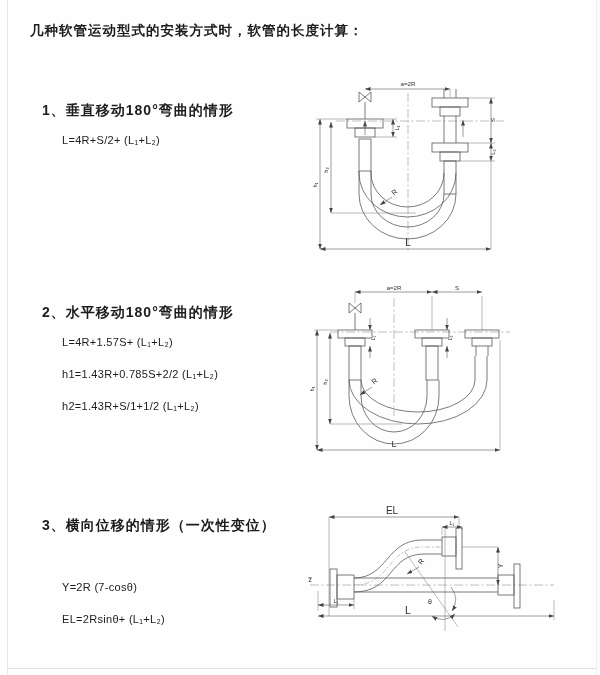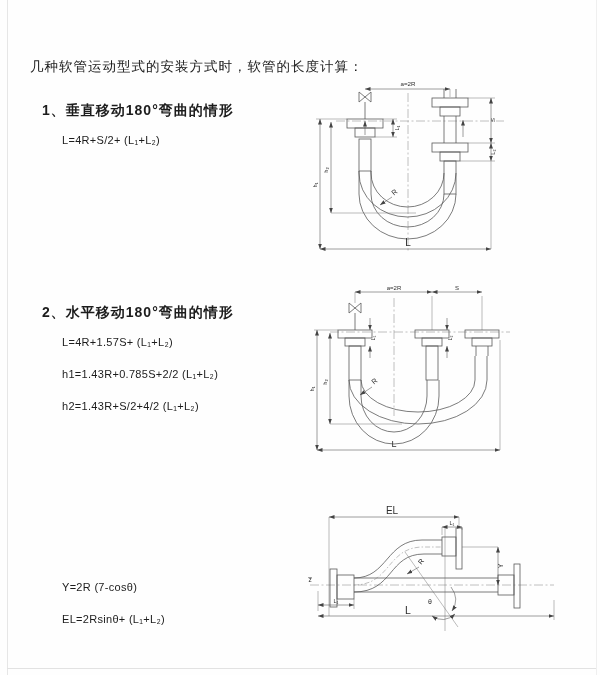--- a/index.html
+++ b/index.html
@@ -1,21 +1,21 @@
 <!DOCTYPE html>
 <html><head>
 <meta charset="utf-8">
 <style>
   html,body{margin:0;padding:0;background:#ffffff;}
   .page{position:relative;width:600px;height:675px;background:#fefefe;overflow:hidden;
         font-family:"Liberation Sans","DejaVu Sans",sans-serif;color:#1c1c1c;}
   .edge-l{position:absolute;left:7px;top:0;width:1px;height:675px;background:#e6e6e6;}
   .edge-b{position:absolute;left:7px;top:668px;width:590px;height:1px;background:#e2e2e2;}
   .edge-r{position:absolute;left:596px;top:0;width:1px;height:675px;background:#efefef;}
-  .doc-title{position:absolute;left:30px;top:22px;font-size:13.5px;font-weight:normal;letter-spacing:1px;margin-top:36px;}
+  .doc-title{position:absolute;left:30px;top:22px;font-size:13.5px;font-weight:bold;letter-spacing:1px;}
   .sec-h{position:absolute;font-size:14px;font-weight:bold;letter-spacing:1px;white-space:nowrap;}
   .formula{position:absolute;font-size:11px;font-weight:500;letter-spacing:.3px;white-space:nowrap;}
   svg{position:absolute;overflow:visible;}
   svg text{font-family:"Liberation Sans","DejaVu Sans",sans-serif;fill:#2e2e2e;}
   .draw{stroke:#5a5a5a;stroke-width:.8;fill:none;}
   .dim{stroke:#4e4e4e;stroke-width:.55;fill:none;}
   .thin{stroke:#6a6a6a;stroke-width:.45;fill:none;}
   .cl{stroke:#8c8c8c;stroke-width:.55;fill:none;stroke-dasharray:9 2.5 2 2.5;}
   .hcl{stroke-dasharray:5 2 1.5 2;}
 </style>
@@ -28,22 +28,23 @@
   <div class="edge-r"></div>
 
   <div class="doc-title">几种软管运动型式的安装方式时，软管的长度计算：</div>
 
   <div class="sec-h" style="left:42px;top:102px">1、垂直移动180°弯曲的情形</div>
   <div class="formula" style="left:62px;top:134px">L=4R+S/2+ (L₁+L₂)</div>
 
   <div class="sec-h" style="left:42px;top:304px">2、水平移动180°弯曲的情形</div>
   <div class="formula" style="left:62px;top:336px">L=4R+1.57S+ (L₁+L₂)</div>
   <div class="formula" style="left:62px;top:368px">h1=1.43R+0.785S+2/2 (L₁+L₂)</div>
-  <div class="formula" style="left:62px;top:400px">h2=1.43R+S/2+4/2 (L₁+L₂)</div>
-
+  <div class="formula" style="left:62px;top:400px">h2=1.43R+S/1+1/2 (L₁+L₂)</div>
+
+  <div class="sec-h" style="left:42px;top:517px">3、横向位移的情形（一次性变位）</div>
   <div class="formula" style="left:62px;top:581px">Y=2R (7-cosθ)</div>
   <div class="formula" style="left:62px;top:613px">EL=2Rsinθ+ (L₁+L₂)</div>
 
   <svg style="left:308px;top:73px" width="285" height="190" viewBox="0 0 285 190">
     <defs>
       <pattern id="br1" width="3.5" height="3.5" patternUnits="userSpaceOnUse">
         <path d="M0,3.5 L3.5,0 M0,0 L3.5,3.5" stroke="#8a8a8a" stroke-width="0.5"></path>
       </pattern>
       <marker id="a1" markerWidth="8" markerHeight="6" refX="5.5" refY="2" orient="auto" markerUnits="userSpaceOnUse">
         <path d="M0,0 L5.5,2 L0,4 Z" fill="#444"></path>

